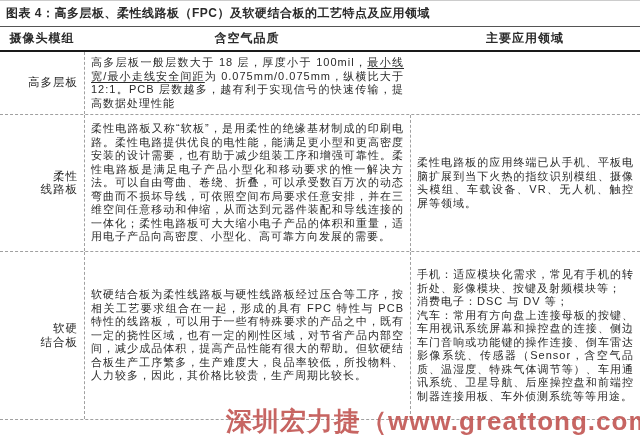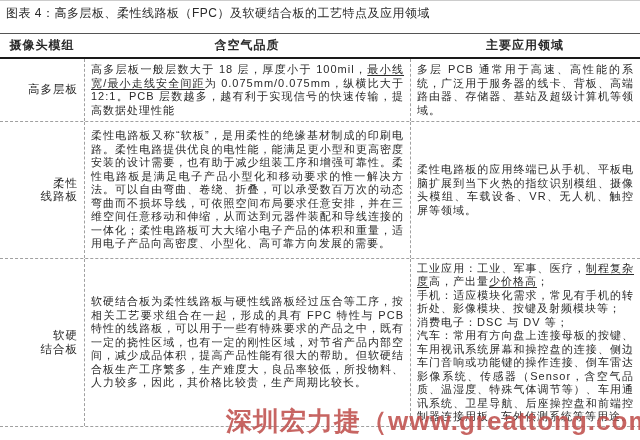--- a/index.html
+++ b/index.html
@@ -7,22 +7,22 @@
   .page {
     position:relative;
     width:640px; height:440px;
     background:#ffffff;
     font-family:"Liberation Sans", sans-serif;
     color:#2a2a2a;
     overflow:hidden;
     border-top:1px solid #cccccc;
   }
   .fig-title {
-    font-size:12px; font-weight:normal;
-    padding:4px 6px 11px 6px;
+    font-size:12px; font-weight:bold;
+    padding:4px 6px 4px 6px;
     border-bottom:1px solid #555555;
     letter-spacing:0.5px;
     white-space:nowrap;
   }
   .thead {
     display:grid;
     grid-template-columns:84px 326px 1fr;
     border-bottom:2px solid #1a1a1a;
     font-size:12px; font-weight:bold;
     text-align:center;
@@ -75,23 +75,20 @@
     <div>主要应用领域</div>
   </div>
 
   <div class="trow r1">
     <div class="cell cat">
       <span>高多层板</span>
     </div>
     <div class="cell mid">
       <p><span>高多层板一般层数大于 18 层，厚度小于 100mil，</span><span class="u">最小线宽/最小走线安全间距</span><span>为 0.075mm/0.075mm，纵横比大于 12:1。PCB 层数越多，越有利于实现信号的快速传输，提高数据处理性能</span></p>
     </div>
-    <div class="cell right">
-      <p><span>多层 PCB 通常用于高速、高性能的系统，广泛用于服务器的线卡、背板、高端路由器、存储器、基站及超级计算机等领域。</span></p>
-    </div>
   </div>
 
   <div class="trow r2">
     <div class="cell cat">
       <span>柔性</span>
       <span>线路板</span>
     </div>
     <div class="cell mid">
       <p><span>柔性电路板又称“软板”，是用柔性的绝缘基材制成的印刷电路。柔性电路提供优良的电性能，能满足更小型和更高密度安装的设计需要，也有助于减少组装工序和增强可靠性。柔性电路板是满足电子产品小型化和移动要求的惟一解决方法。可以自由弯曲、卷绕、折叠，可以承受数百万次的动态弯曲而不损坏导线，可依照空间布局要求任意安排，并在三维空间任意移动和伸缩，从而达到元器件装配和导线连接的一体化；柔性电路板可大大缩小电子产品的体积和重量，适用电子产品向高密度、小型化、高可靠方向发展的需要。</span></p>
     </div>
@@ -102,21 +99,20 @@
 
   <div class="trow r3">
     <div class="cell cat">
       <span>软硬</span>
       <span>结合板</span>
     </div>
     <div class="cell mid">
       <p><span>软硬结合板为柔性线路板与硬性线路板经过压合等工序，按相关工艺要求组合在一起，形成的具有 FPC 特性与 PCB 特性的线路板，可以用于一些有特殊要求的产品之中，既有一定的挠性区域，也有一定的刚性区域，对节省产品内部空间，减少成品体积，提高产品性能有很大的帮助。但软硬结合板生产工序繁多，生产难度大，良品率较低，所投物料、人力较多，因此，其价格比较贵，生产周期比较长。</span></p>
     </div>
     <div class="cell right">
-      <p><span>工业应用：工业、军事、医疗，</span><span class="u">制程复杂度</span><span>高，产出量</span><span class="u">少价格高</span><span>；</span></p>
       <p><span>手机：适应模块化需求，常见有手机的转折处、影像模块、按键及射频模块等；</span></p>
       <p><span>消费电子：DSC 与 DV 等；</span></p>
       <p><span>汽车：常用有方向盘上连接母板的按键、车用视讯系统屏幕和操控盘的连接、侧边车门音响或功能键的操作连接、倒车雷达影像系统、传感器（Sensor，含空气品质、温湿度、特殊气体调节等）、车用通讯系统、卫星导航、后座操控盘和前端控制器连接用板、车外侦测系统等等用途。</span></p>
     </div>
   </div>
 
   <div class="watermark" style="color: rgb(192, 80, 77);">深圳宏力捷（www.greattong.com）</div>
 
 </div>
 

